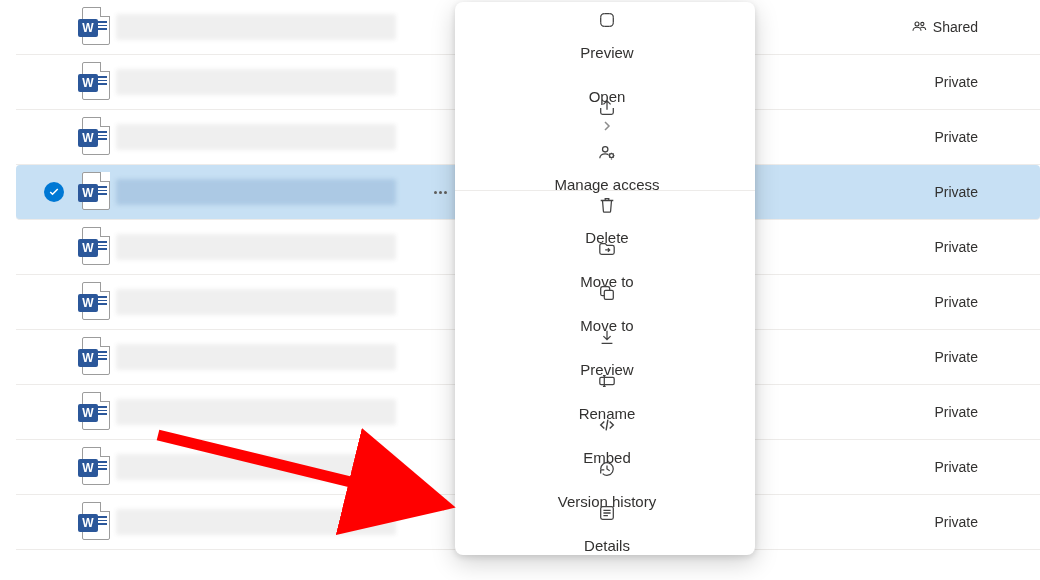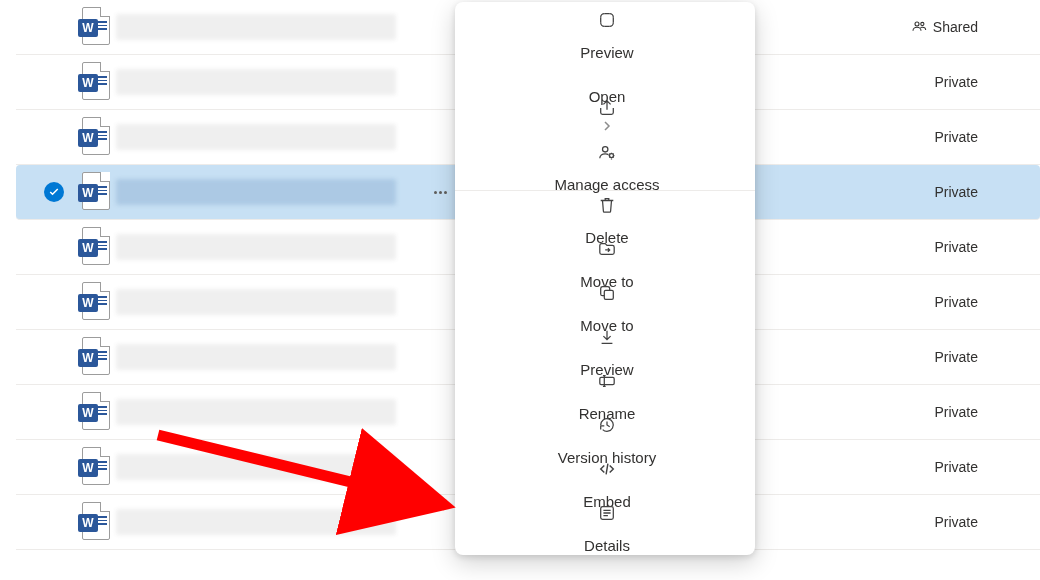--- a/index.html
+++ b/index.html
@@ -520,35 +520,35 @@
       <svg viewBox="0 0 20 20" fill="none" stroke="currentColor" stroke-width="1.4">
         <rect x="2" y="6" width="16" height="8" rx="1.5"></rect>
         <path d="M7 4v12M5.5 4h3M5.5 16h3"></path>
       </svg>
     </span>
     <span class="menu-label">Rename</span>
   </div>
 
   <div class="menu-item">
     <span class="menu-icon">
+      <svg viewBox="0 0 20 20" fill="none" stroke="currentColor" stroke-width="1.6">
+        <path d="M7 6l-4 4 4 4M13 6l4 4-4 4M11 4l-2 12"></path>
+      </svg>
+    </span>
+    <span class="menu-label">Embed</span>
+  </div>
+
+  <div class="menu-item">
+    <span class="menu-icon">
       <svg viewBox="0 0 20 20" fill="none" stroke="currentColor" stroke-width="1.4">
         <path d="M3 10a7 7 0 1 1 2.2 5.1"></path>
         <path d="M3 15v-4h4M10 6v4l3 2"></path>
       </svg>
     </span>
     <span class="menu-label">Version history</span>
-  </div>
-
-  <div class="menu-item">
-    <span class="menu-icon">
-      <svg viewBox="0 0 20 20" fill="none" stroke="currentColor" stroke-width="1.6">
-        <path d="M7 6l-4 4 4 4M13 6l4 4-4 4M11 4l-2 12"></path>
-      </svg>
-    </span>
-    <span class="menu-label">Embed</span>
   </div>
 
   <div class="menu-item">
     <span class="menu-icon">
       <svg viewBox="0 0 20 20" fill="none" stroke="currentColor" stroke-width="1.4">
         <rect x="3" y="3" width="14" height="14" rx="2"></rect>
         <path d="M6 7h8M6 10h8M6 13h5"></path>
       </svg>
     </span>
     <span class="menu-label">Details</span>

